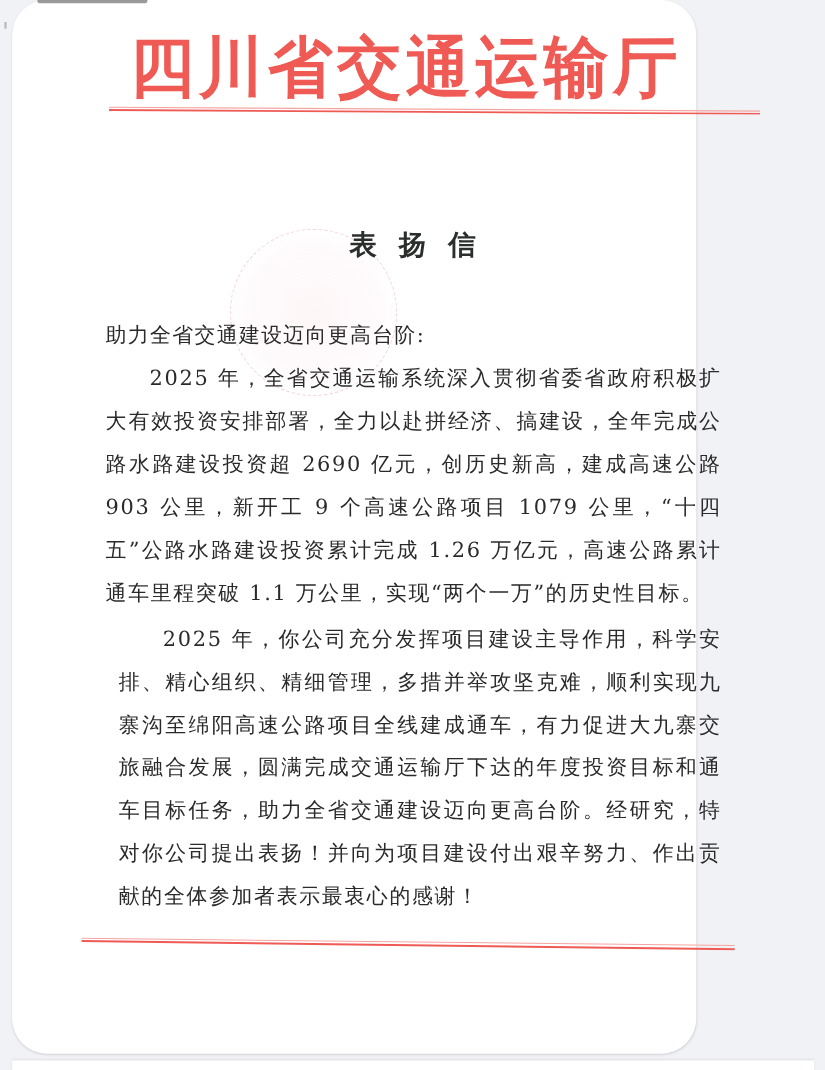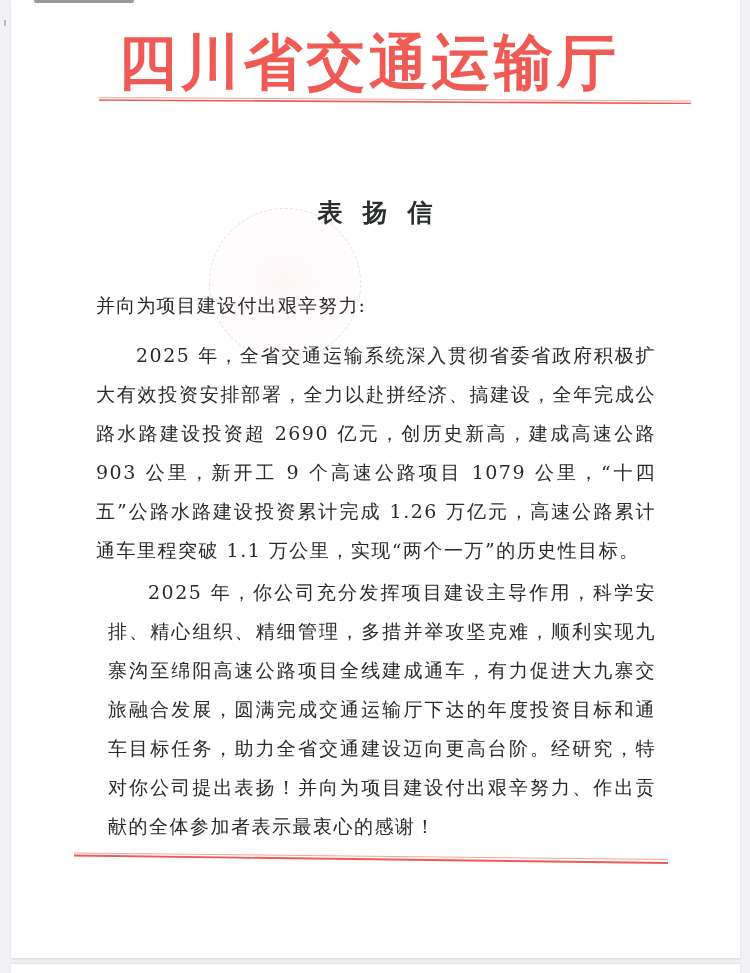--- a/index.html
+++ b/index.html
@@ -17,24 +17,25 @@
       top: 0;
       width: 100px;
       height: 3px;
       background: #9a9a9a;
       border-radius: 0 0 2px 2px;
     }
     .page {
       position: absolute;
       left: 11px;
       top: 0;
-      width: 729px;
+      width: 622px;
       height: 958px;
       background: #ffffff;
       box-shadow: 0 1px 2px rgba(0,0,0,0.12);
+      border-radius: 32px;
     }
     .page-next {
       position: absolute;
       left: 11px;
       top: 964px;
       width: 729px;
       height: 20px;
       background: #ffffff;
       box-shadow: 0 -1px 2px rgba(0,0,0,0.08);
     }
@@ -75,21 +76,21 @@
       top: 208px;
       width: 150px;
       height: 150px;
       border-radius: 50%;
       border: 1px dashed rgba(230, 140, 150, 0.35);
       background: radial-gradient(circle, rgba(248,220,225,0.25) 0%, rgba(252,235,238,0.18) 60%, rgba(255,255,255,0) 72%);
     }
     .doc-title {
       position: absolute;
       left: 0;
-      top: 196px;
+      top: 206px;
       width: 750px;
       text-align: center;
       padding-left: 0;
       font-family: "DejaVu Serif", "Liberation Serif", serif;
       font-weight: bold;
       font-size: 25px;
       color: #2b2f2c;
       letter-spacing: 10px;
     }
     .doc-title span { margin-left: 10px; }
@@ -106,21 +107,21 @@
     .salutation {
       margin: 0;
       letter-spacing: 1.2px;
     }
     .para {
       margin: 0;
       text-indent: 40px;
       text-align: justify;
       letter-spacing: 1.5px;
     }
-    .para.p1 { margin-top: 11px; }
+    .para.p1 { margin-top: 0; }
     .para.p2 { margin-top: 3px; margin-left: 12px; }
     .footer-rule {
       position: absolute;
       left: 74px;
       top: 852px;
       width: 594px;
       height: 12px;
     }
   </style>
 </head>
@@ -137,21 +138,21 @@
 </div>
 <div class="page-next"></div>
 <div class="top-tab"></div>
 <div class="left-mark"></div>
 
 <div class="doc-title">
   <span>表</span><span>扬</span><span>信</span>
 </div>
 
 <div class="body-text">
-  <p class="salutation">并向为项目建设付出艰辛努力:</p>
+  <p class="salutation">助力全省交通建设迈向更高台阶:</p>
   <p class="para p1">2025 年，全省交通运输系统深入贯彻省委省政府积极扩大有效投资安排部署，全力以赴拼经济、搞建设，全年完成公路水路建设投资超 2690 亿元，创历史新高，建成高速公路 903 公里，新开工 9 个高速公路项目 1079 公里，“十四五”公路水路建设投资累计完成 1.26 万亿元，高速公路累计通车里程突破 1.1 万公里，实现“两个一万”的历史性目标。</p>
   <p class="para p2">2025 年，你公司充分发挥项目建设主导作用，科学安排、精心组织、精细管理，多措并举攻坚克难，顺利实现九寨沟至绵阳高速公路项目全线建成通车，有力促进大九寨交旅融合发展，圆满完成交通运输厅下达的年度投资目标和通车目标任务，助力全省交通建设迈向更高台阶。经研究，特对你公司提出表扬！并向为项目建设付出艰辛努力、作出贡献的全体参加者表示最衷心的感谢！</p>
 </div>
 
 <svg class="footer-rule" viewBox="0 0 594 12" preserveAspectRatio="none">
   <line x1="0" y1="1" x2="594" y2="7.5" stroke="#f4a5a2" stroke-width="1"></line>
   <line x1="0" y1="3.5" x2="594" y2="11" stroke="#ef5a55" stroke-width="1.8"></line>
 </svg>
 
 </body></html>

